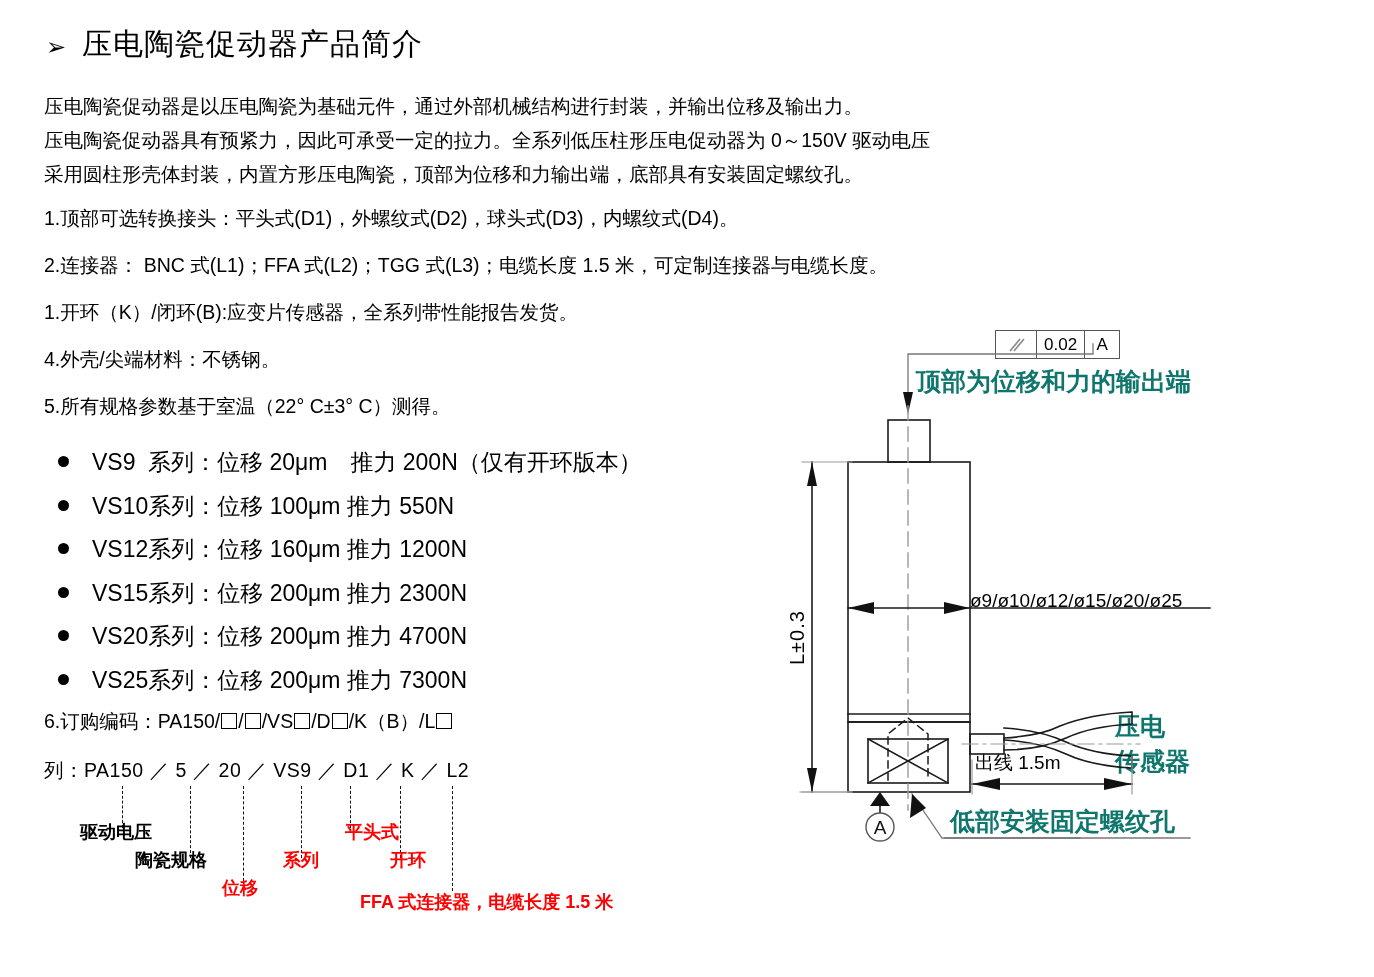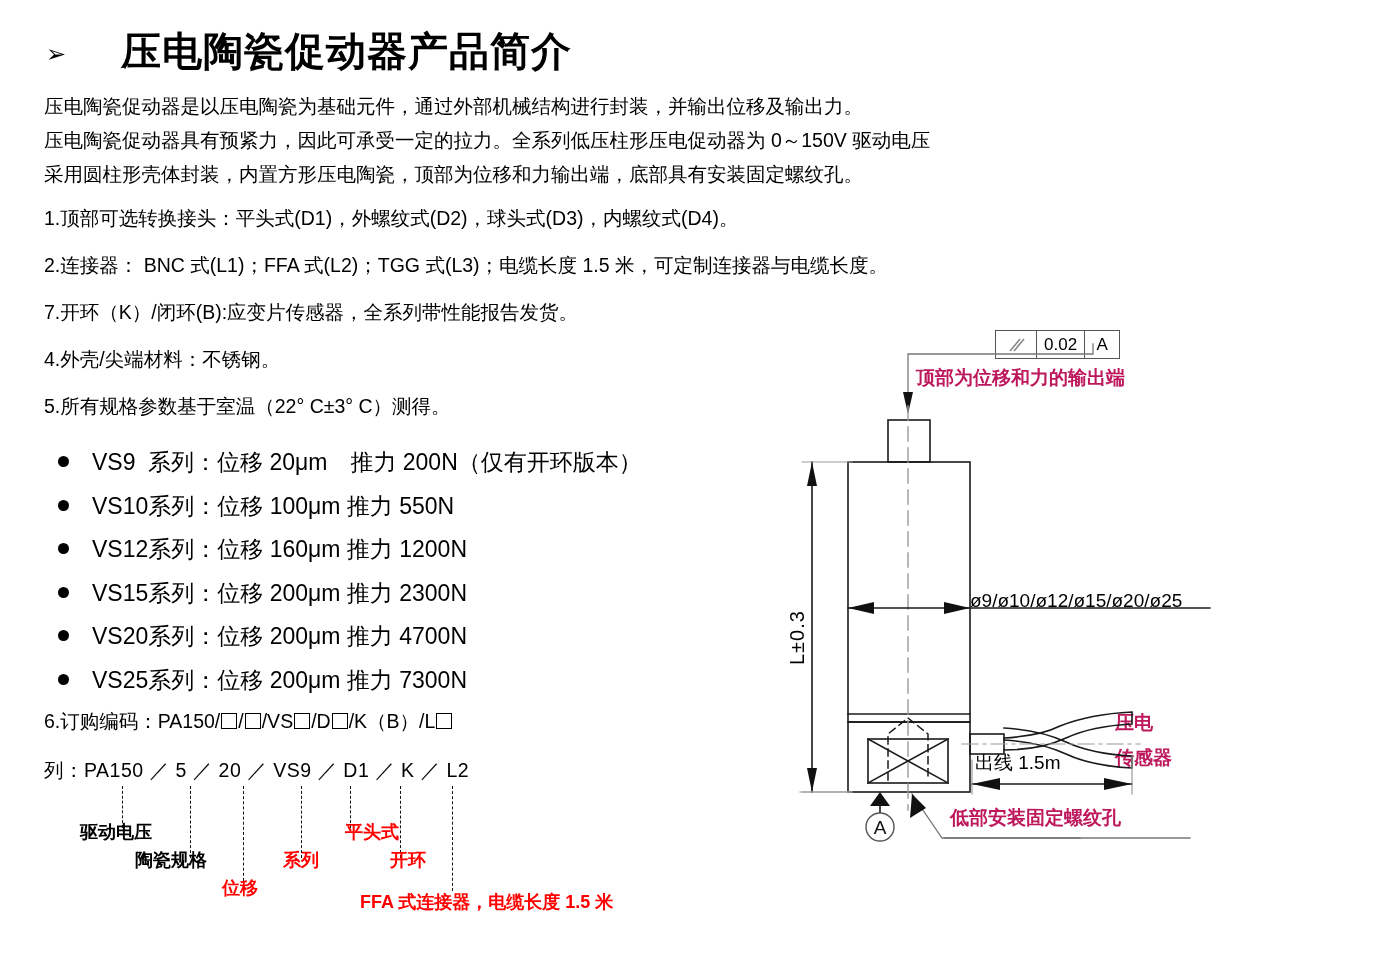--- a/index.html
+++ b/index.html
@@ -34,25 +34,24 @@
     align-items: center;
     gap: 16px;
   }
   .title-bullet {
     font-size: 24px;
     line-height: 1;
     color: #000;
     transform: translateY(2px);
   }
   .title-text {
-    font-size: 40px;
-    font-weight: bold;
+    font-size: 30px;
+    font-weight: normal;
     letter-spacing: 1px;
     white-space: nowrap;
-    margin-left: 39px;
   }
 
   .intro {
     position: absolute;
     left: 44px;
     top: 92px;
     width: 1080px;
   }
   .intro p {
     margin: 0 0 6px 0;
@@ -146,24 +145,24 @@
   .drawing {
     position: absolute;
     left: 740px;
     top: 310px;
     width: 634px;
     height: 560px;
   }
   .drawing svg { display: block; }
   .dwg-label {
     position: absolute;
-    font-size: 19px;
+    font-size: 25px;
     font-weight: bold;
     white-space: nowrap;
-    color: #be185d;
+    color: #0f766e;
   }
   .dwg-dim {
     position: absolute;
     font-size: 19px;
     white-space: nowrap;
     color: #000;
     font-family: "Liberation Sans", sans-serif;
   }
   .vert-dim {
     position: absolute;
@@ -203,21 +202,21 @@
 
   <div class="intro">
     <p>压电陶瓷促动器是以压电陶瓷为基础元件，通过外部机械结构进行封装，并输出位移及输出力。</p>
     <p>压电陶瓷促动器具有预紧力，因此可承受一定的拉力。全系列低压柱形压电促动器为 0～150V 驱动电压</p>
     <p>采用圆柱形壳体封装，内置方形压电陶瓷，顶部为位移和力输出端，底部具有安装固定螺纹孔。</p>
   </div>
 
   <div class="numbered">
     <div class="nitem">1.顶部可选转换接头：平头式(D1)，外螺纹式(D2)，球头式(D3)，内螺纹式(D4)。</div>
     <div class="nitem">2.连接器：  BNC 式(L1)；FFA 式(L2)；TGG 式(L3)；电缆长度 1.5 米，可定制连接器与电缆长度。</div>
-    <div class="nitem">7.开环（K）/闭环(B):应变片传感器，全系列带性能报告发货。</div>
+    <div class="nitem">1.开环（K）/闭环(B):应变片传感器，全系列带性能报告发货。</div>
     <div class="nitem">4.外壳/尖端材料：不锈钢。</div>
     <div class="nitem">5.所有规格参数基于室温（22° C±3° C）测得。</div>
   </div>
 
   <div class="series-list">
     <div class="series-row">
       <span class="series-dot"></span>
       <span class="series-name">VS9</span>
       <span>系列：位移 20μm　推力 200N（仅有开环版本）</span>
     </div>

